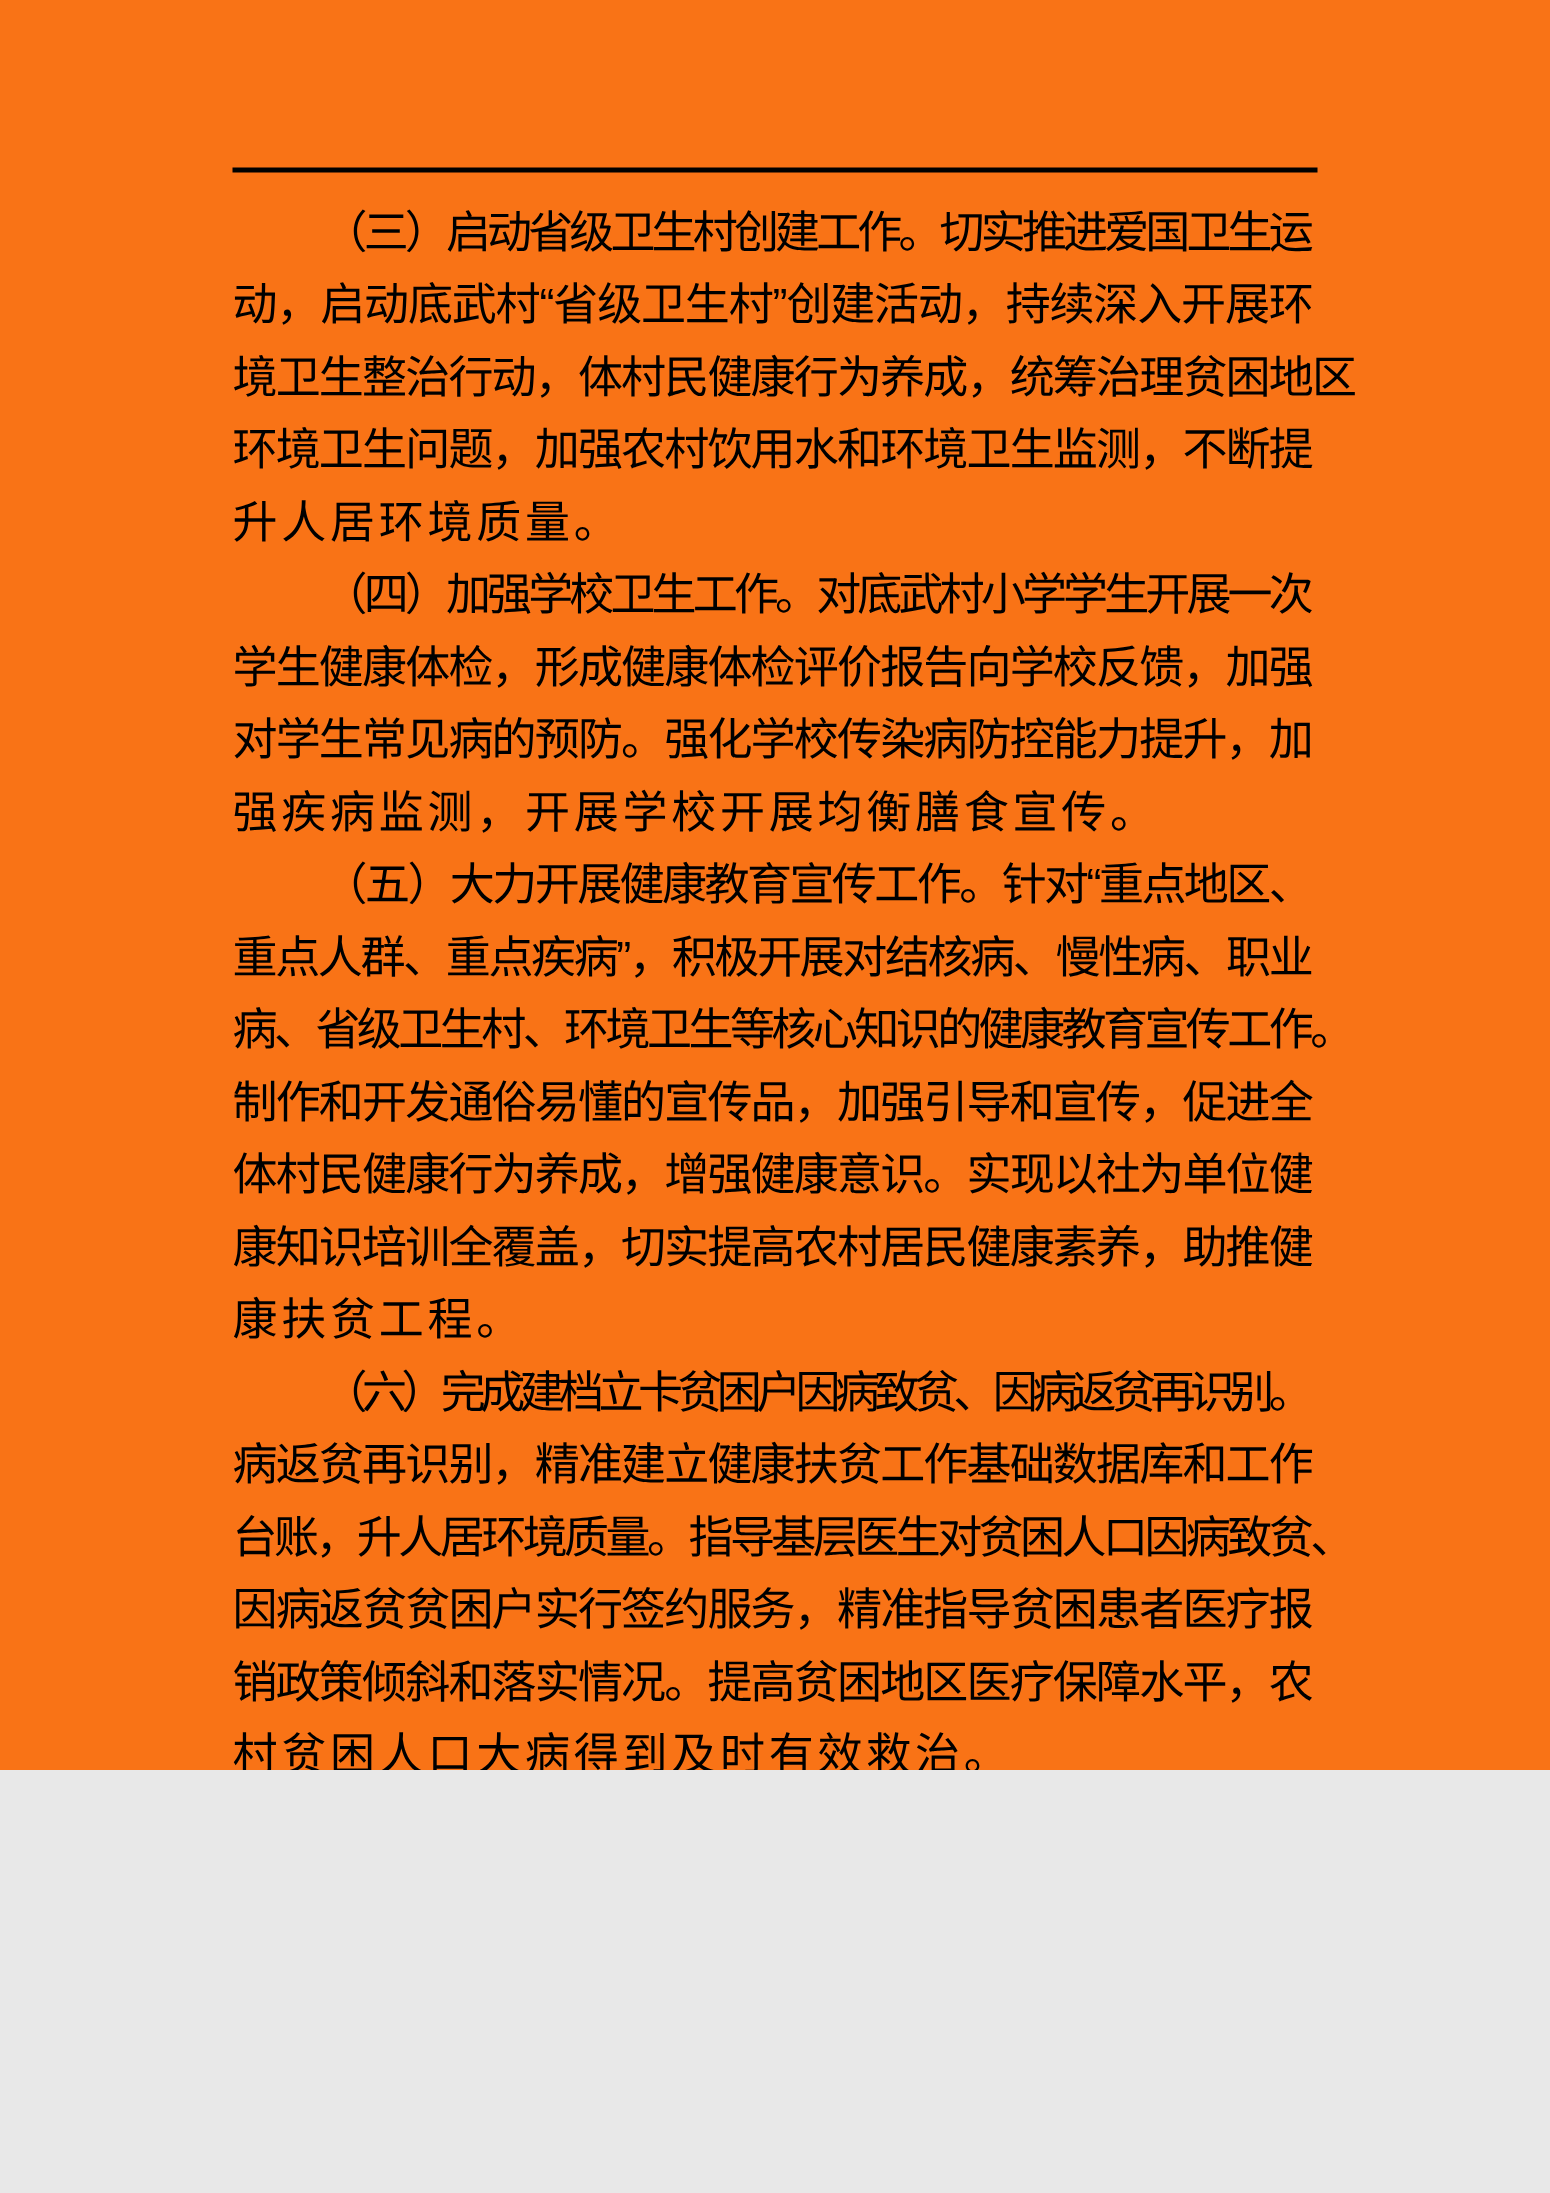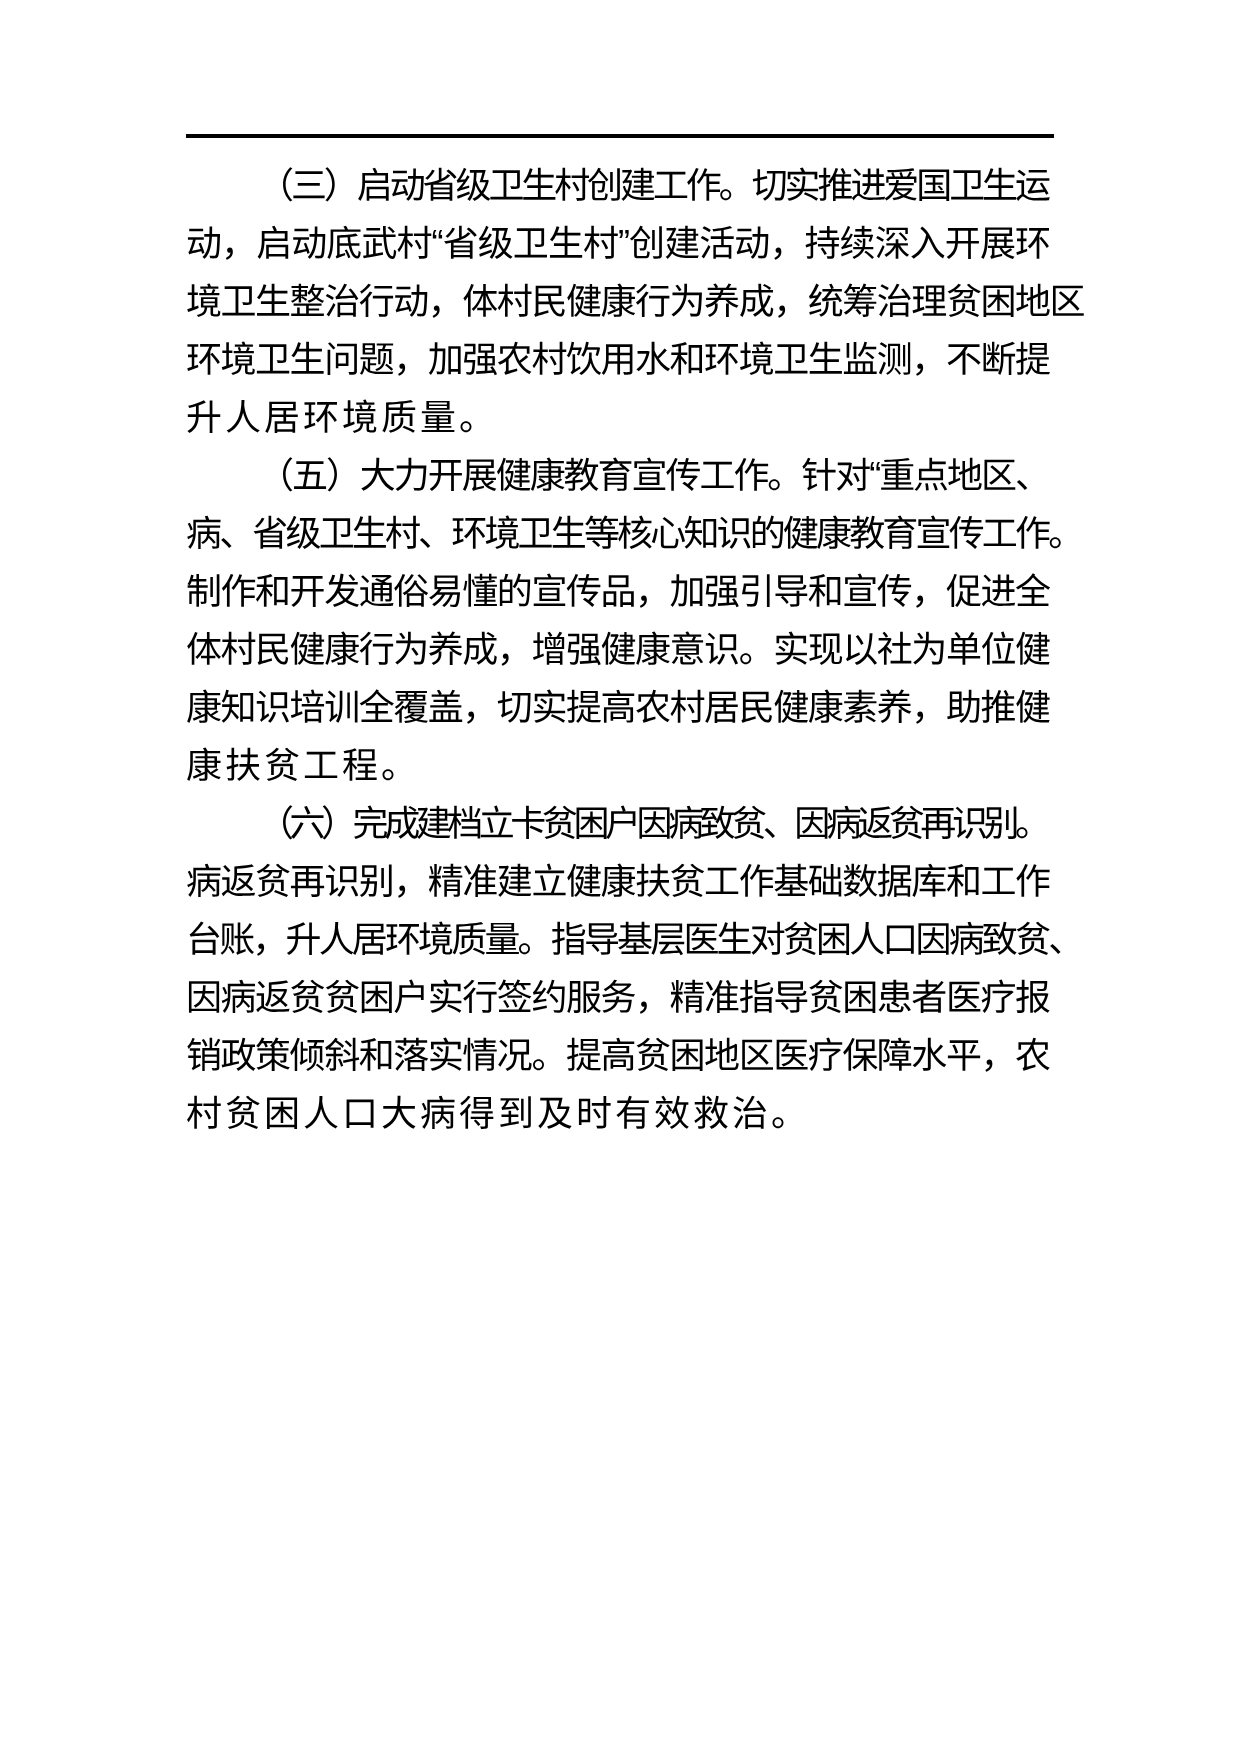--- a/index.html
+++ b/index.html
@@ -1,21 +1,21 @@
 <!DOCTYPE html>
 <html lang="zh-CN"><head>
 <meta charset="utf-8">
 <style>
   html, body { margin: 0; padding: 0; background: #e8e8e8; }
   .page {
     position: relative;
     width: 1240px;
-    height: 1754px;
+    height: 1416px;
     margin: 0 auto;
-    background: #ffffff;
+    background: #f97316;
     overflow: hidden;
     font-family: "Liberation Sans", sans-serif;
     text-decoration: underline;
   }
   .header-rule {
     position: absolute;
     left: 186px;
     top: 134px;
     width: 868px;
     height: 4px;
@@ -47,21 +47,28 @@
   <div class="header-rule"></div>
   <div class="doc-body">
       <div class="paragraph">
         <div class="line first just"><span class="ink" style="letter-spacing: -3.08764px;">（三）启动省级卫生村创建工作。切实推进爱国卫生运</span></div>
         <div class="line just"><span class="ink" style="letter-spacing: -0.919375px;">动，启动底武村“省级卫生村”创建活动，持续深入开展环</span></div>
         <div class="line just"><span class="ink" style="letter-spacing: -1.45898px;">境卫生整治行动，体村民健康行为养成，统筹治理贫困地区</span></div>
         <div class="line just"><span class="ink" style="letter-spacing: -1.45898px;">环境卫生问题，加强农村饮用水和环境卫生监测，不断提</span></div>
         <div class="line"><span class="ink">升人居环境质量。</span></div>
       </div>
       <div class="paragraph">
+        <div class="line first just"><span class="ink" style="letter-spacing: -3.08764px;">（四）加强学校卫生工作。对底武村小学学生开展一次</span></div>
+        <div class="line just"><span class="ink" style="letter-spacing: -1.45898px;">学生健康体检，形成健康体检评价报告向学校反馈，加强</span></div>
+        <div class="line just"><span class="ink" style="letter-spacing: -1.45898px;">对学生常见病的预防。强化学校传染病防控能力提升，加</span></div>
+        <div class="line"><span class="ink">强疾病监测，开展学校开展均衡膳食宣传。</span></div>
+      </div>
+      <div class="paragraph">
         <div class="line first just"><span class="ink" style="letter-spacing: -2.04348px;">（五）大力开展健康教育宣传工作。针对“重点地区、</span></div>
+        <div class="line just"><span class="ink" style="letter-spacing: -1.88px;">重点人群、重点疾病”，积极开展对结核病、慢性病、职业</span></div>
         <div class="line just"><span class="ink" style="letter-spacing: -2.84063px;">病、省级卫生村、环境卫生等核心知识的健康教育宣传工作。</span></div>
         <div class="line just"><span class="ink" style="letter-spacing: -1.45898px;">制作和开发通俗易懂的宣传品，加强引导和宣传，促进全</span></div>
         <div class="line just"><span class="ink" style="letter-spacing: -1.45898px;">体村民健康行为养成，增强健康意识。实现以社为单位健</span></div>
         <div class="line just"><span class="ink" style="letter-spacing: -1.45898px; margin-top: 12px;">康知识培训全覆盖，切实提高农村居民健康素养，助推健</span></div>
         <div class="line"><span class="ink">康扶贫工程。</span></div>
       </div>
       <div class="paragraph">
         <div class="line first just"><span class="ink" style="letter-spacing: -4.45898px;">（六）完成建档立卡贫困户因病致贫、因病返贫再识别。</span></div>
         <div class="line just"><span class="ink" style="letter-spacing: -1.45898px;">病返贫再识别，精准建立健康扶贫工作基础数据库和工作</span></div>
         <div class="line just"><span class="ink" style="letter-spacing: -2.84063px;">台账，升人居环境质量。指导基层医生对贫困人口因病致贫、</span></div>

